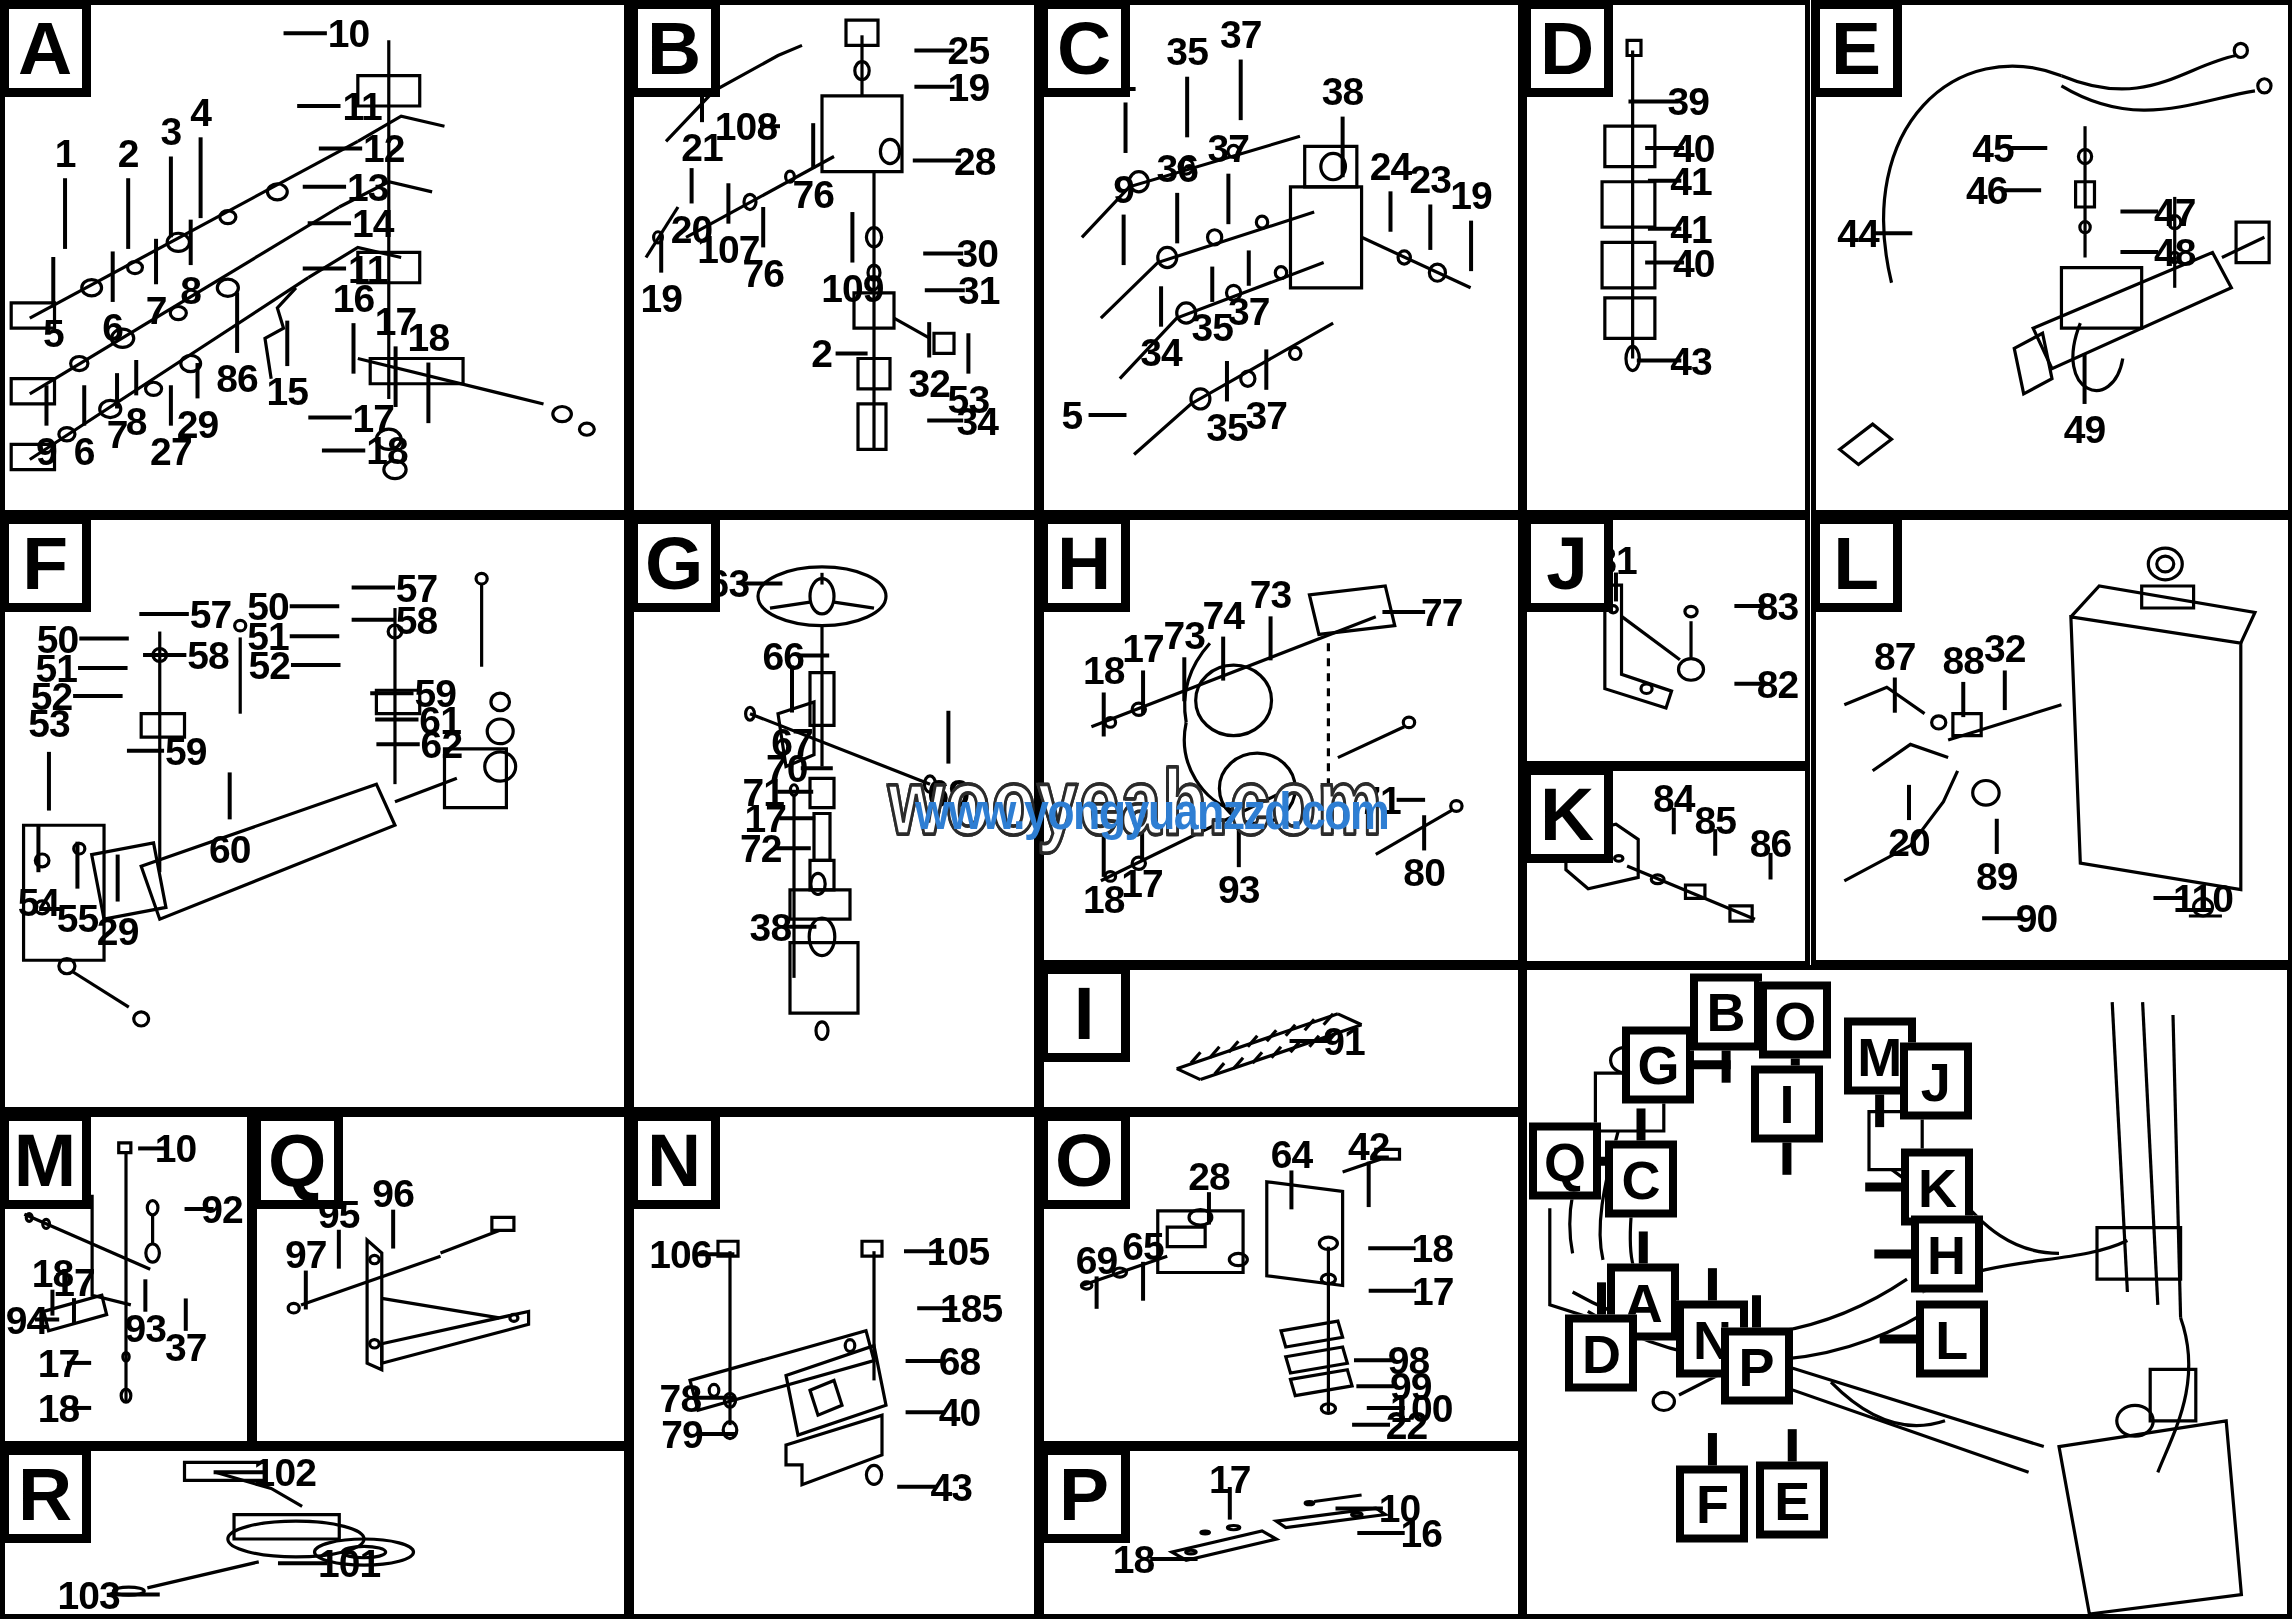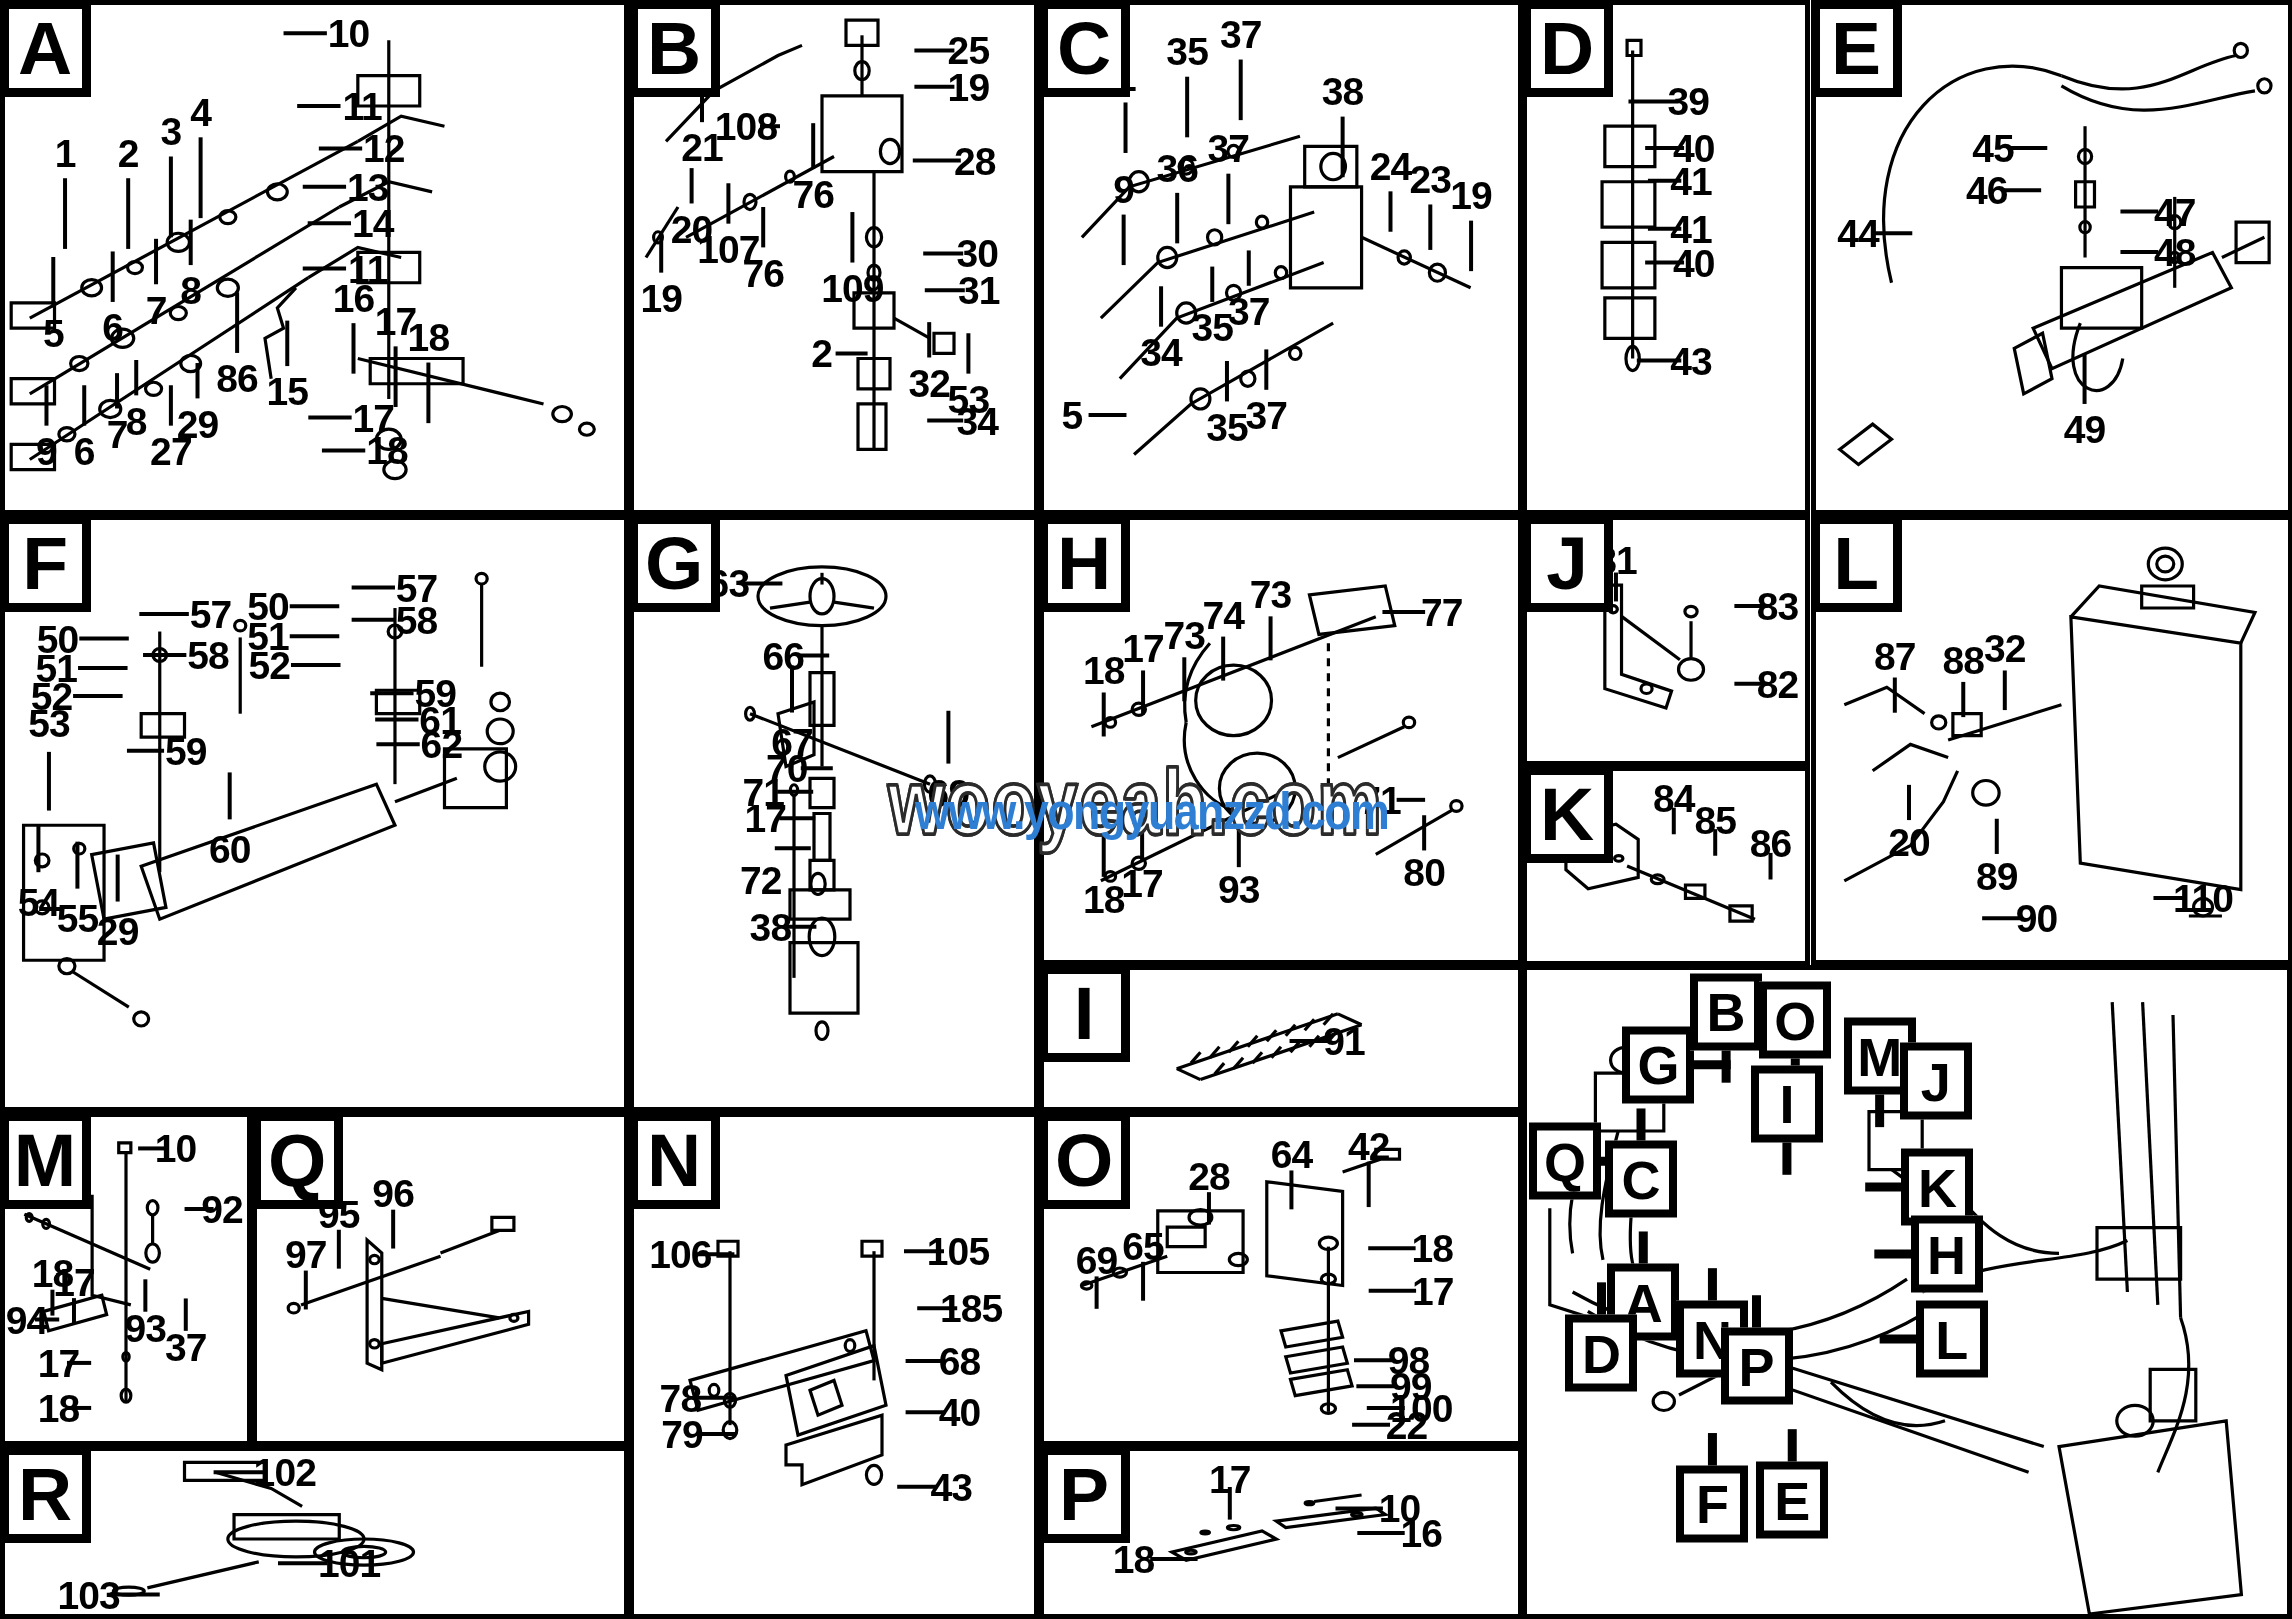--- a/index.html
+++ b/index.html
@@ -396,21 +396,21 @@
         <line x1="35.2" y1="55.9" x2="44.2" y2="55.9" stroke="#000" stroke-width="4" vector-effect="non-scaling-stroke"></line>
         <line x1="78.6" y1="41.5" x2="78.6" y2="32.5" stroke="#000" stroke-width="4" vector-effect="non-scaling-stroke"></line>
         <line x1="37.6" y1="69.3" x2="45.6" y2="69.3" stroke="#000" stroke-width="4" vector-effect="non-scaling-stroke"></line>
       </svg>
       <div class="callout" style="left: 23.6%; top: 10.8%;">63</div>
       <div class="callout" style="left: 37.3%; top: 23.1%;">66</div>
       <div class="callout" style="left: 39.5%; top: 37.8%;">67</div>
       <div class="callout" style="left: 38.2%; top: 42.3%;">70</div>
       <div class="callout" style="left: 32.3%; top: 46.3%;">71</div>
       <div class="callout" style="left: 32.8%; top: 50.8%;">17</div>
-      <div class="callout" style="left: 31.7%; top: 55.9%; margin-top: 32px;">72</div>
+      <div class="callout" style="left: 31.7%; top: 55.9%;">72</div>
       <div class="callout" style="left: 78.6%; top: 46.5%;">69</div>
       <div class="callout" style="left: 34.1%; top: 69.3%;">38</div>
     </div>
     <div class="panel" style="left: 1039px; top: 515px; width: 484px; height: 450px;">
       <div class="corner">H</div>
       <svg viewBox="0 0 100 100" preserveAspectRatio="none" class="sketch">
         <circle cx="40" cy="41" r="8" fill="none" stroke="#000" stroke-width="3.2" vector-effect="non-scaling-stroke"></circle>
         <circle cx="45" cy="61" r="8" fill="none" stroke="#000" stroke-width="3.2" vector-effect="non-scaling-stroke"></circle>
         <path d="M30,46 C28,56 34,64 40,66" fill="none" stroke="#000" stroke-width="3.2" vector-effect="non-scaling-stroke"></path>
         <path d="M35,28 C30,34 29,40 30,46" fill="none" stroke="#000" stroke-width="3.2" vector-effect="non-scaling-stroke"></path>

